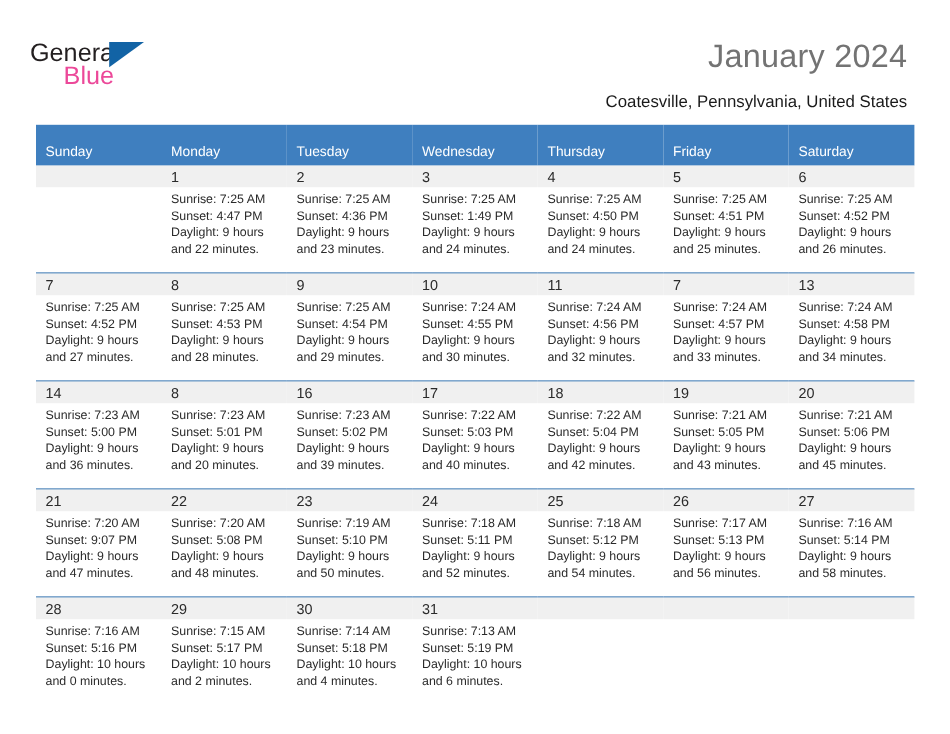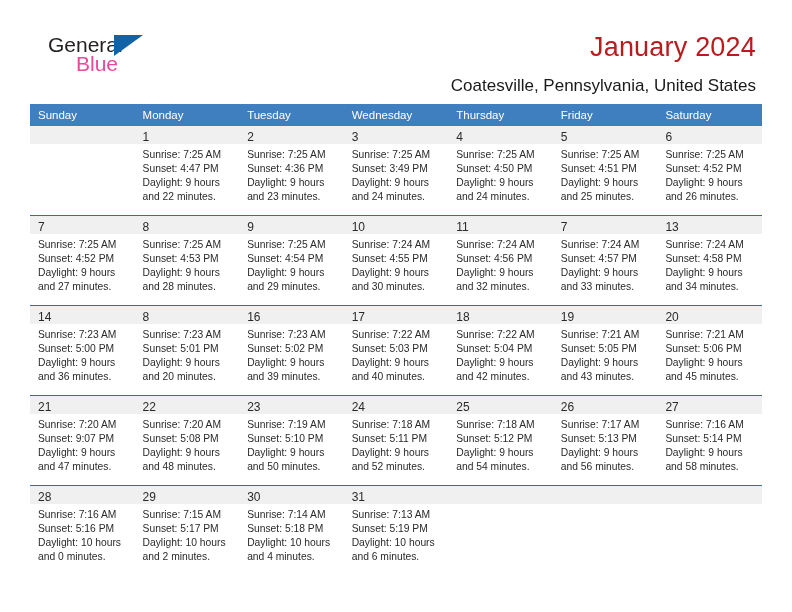--- a/index.html
+++ b/index.html
@@ -24,21 +24,21 @@
   
   .header {
     position: absolute;
     left: 0;
     top: 0;
     width: 792px;
     height: 100px;
   }
   .logo {
     position: absolute;
-    left: 48px;
+    left: 25px;
     top: 34px;
     width: 180px;
     height: 46px;
   }
   .logo-line1 {
     position: absolute;
     left: 0;
     top: 0;
     font-size: 21px;
     color: #231f20;
@@ -63,30 +63,30 @@
     height: 0;
     border-left: 29px solid #1263a5;
     border-bottom: 21px solid transparent;
   }
 
   .title {
     position: absolute;
     right: 36px;
     top: 32px;
     font-size: 27px;
-    color: #b91c1c;
+    color: #737373;
     text-align: right;
     white-space: nowrap;
     letter-spacing: 0.2px;
   }
   .subtitle {
     position: absolute;
     right: 36px;
     top: 76px;
-    font-size: 17px;
+    font-size: 14px;
     color: #1a1a1a;
     text-align: right;
     white-space: nowrap;
   }
 
   
   .calendar {
     position: absolute;
     left: 30px;
     top: 104px;
@@ -96,21 +96,21 @@
     width: 732px;
     border-collapse: collapse;
     table-layout: fixed;
   }
   .cal-table th {
     background: #3f7fbf;
     color: #ffffff;
     font-size: 11.5px;
     font-weight: normal;
     text-align: left;
-    padding: 5px 0 5px 8px;
+    padding: 17px 0 5px 8px;
     height: 11px;
     border: none;
   }
   .week-row > td {
     vertical-align: top;
     padding: 0;
     border-top: 1.3px solid #2f6fae;
     height: 89px;
   }
   .week-row.first > td {
@@ -201,21 +201,21 @@
                   <div>Daylight: 9 hours</div>
                   <div>and 23 minutes.</div>
                 </div>
               </div>
             </td>
             <td>
               <div class="daycell">
                 <div class="daynum-band"><span class="daynum">3</span></div>
                 <div class="dayinfo">
                   <div>Sunrise: 7:25 AM</div>
-                  <div>Sunset: 3:49 PM</div>
+                  <div>Sunset: 1:49 PM</div>
                   <div>Daylight: 9 hours</div>
                   <div>and 24 minutes.</div>
                 </div>
               </div>
             </td>
             <td>
               <div class="daycell">
                 <div class="daynum-band"><span class="daynum">4</span></div>
                 <div class="dayinfo">
                   <div>Sunrise: 7:25 AM</div>

